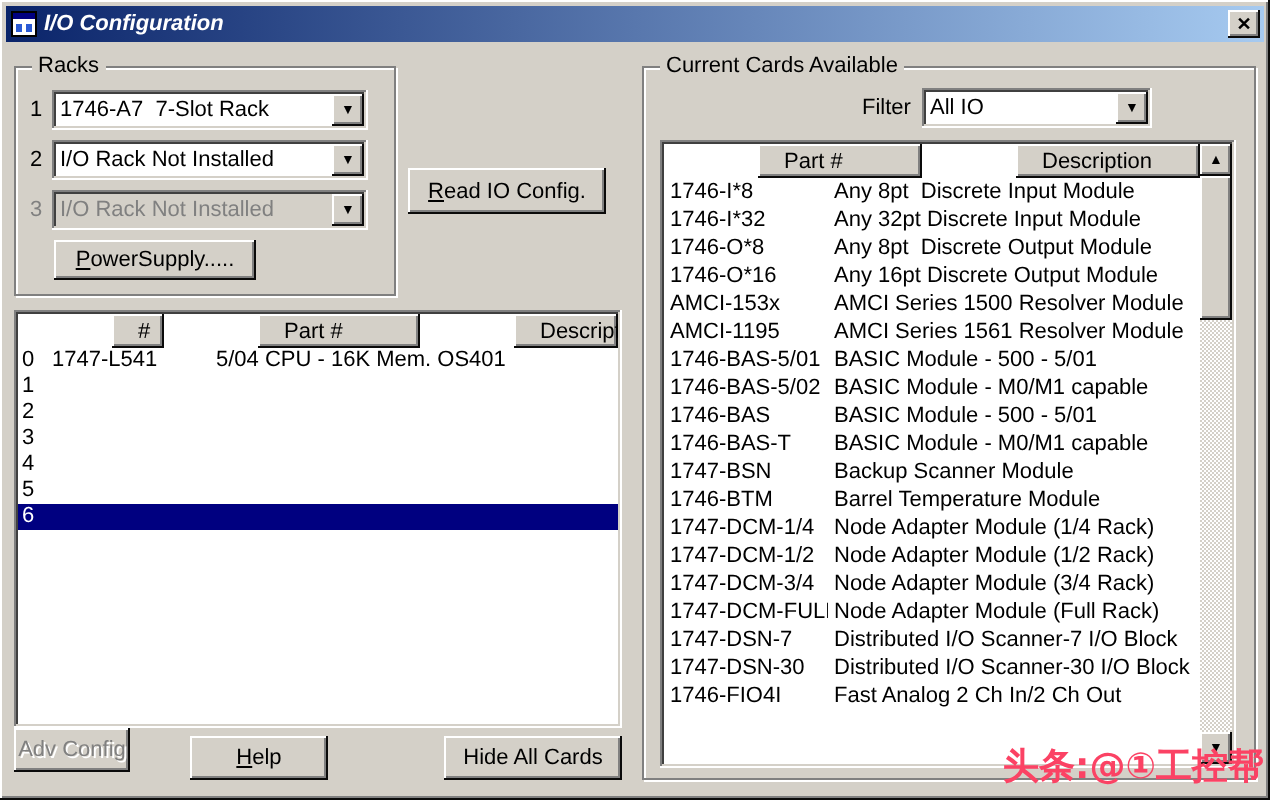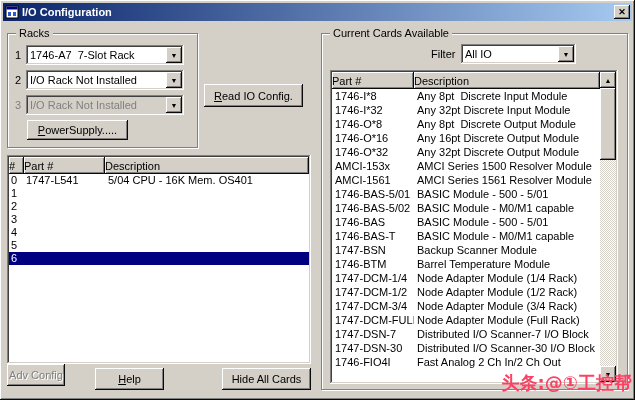--- a/index.html
+++ b/index.html
@@ -17,21 +17,21 @@
   .raised{background:#d4d0c8;
     box-shadow:inset -1px -1px #0a0a0a,inset 1px 1px #fff,inset -2px -2px #808080,inset 2px 2px #d4d0c8;}
   .sunken{background:#fff;
     box-shadow:inset -1px -1px #fff,inset 1px 1px #808080,inset -2px -2px #d4d0c8,inset 2px 2px #404040;}
   .btn{display:flex;align-items:center;justify-content:center;cursor:default;white-space:pre;}
 
   .titlebar{position:absolute;left:3px;top:3px;width:629px;height:18px;
     background:linear-gradient(90deg,var(--titlebar-start,#0a246a),var(--titlebar-end,#a6caf0));
     display:flex;align-items:center;gap:3px;padding:0 2px;}
   .app-icon{width:14px;height:14px;display:flex;}
-  .title-text{flex:1;color:#fff;font-weight:bold;line-height:14px;white-space:nowrap;overflow:hidden;}
+  .title-text{flex:1;color:#fff;font-weight:bold;line-height:14px;white-space:nowrap;overflow:hidden;font-style:italic;}
   .close-btn{width:16px;height:14px;font-size:9px;font-weight:bold;line-height:1;}
 
   .groupbox{position:absolute;border:1px solid #808080;box-shadow:inset 1px 1px 0 #fff,1px 1px 0 #fff;}
   .group-label{position:absolute;top:-7px;left:8px;background:#d4d0c8;padding:0 3px;line-height:13px;white-space:nowrap;}
 
   .racks-group{left:7px;top:33px;width:191px;height:115px;padding:11px 13px 0 7px;}
   .rack-row{display:flex;align-items:center;height:20px;margin-bottom:5px;}
   .rack-num{width:11px;flex:none;}
   .rack-row .combo{flex:1;}
   .rack-row.disabled .combo{background:#d4d0c8;}
@@ -42,21 +42,21 @@
   .combo{position:relative;height:20px;background:#fff;
     box-shadow:inset -1px -1px #fff,inset 1px 1px #808080,inset -2px -2px #d4d0c8,inset 2px 2px #404040;}
   .combo-text{position:absolute;left:4px;top:3px;right:20px;bottom:3px;line-height:14px;white-space:pre;overflow:hidden;}
   .combo-btn{position:absolute;right:2px;top:2px;width:16px;height:16px;display:flex;align-items:center;justify-content:center;}
   .arrow-glyph{font-size:7px;line-height:1;color:#000;}
 
   .read-io-btn{position:absolute;left:204px;top:84px;width:99px;height:23px;}
 
   .table{display:flex;}
   .thead{display:flex;height:17px;flex:none;}
-  .th{display:flex;align-items:center;padding:0 0;overflow:hidden;white-space:pre;}
+  .th{display:flex;align-items:center;padding:0 13px;overflow:hidden;white-space:pre;margin-left:47px;}
   .tbody{flex:1;overflow:hidden;}
   .trow{display:flex;}
   .trow.selected{background:var(--selection,#000080);color:#fff;}
 
   .slot-table{position:absolute;left:7px;top:155px;width:304px;height:209px;padding:2px;flex-direction:column;}
   .slot-table .trow{height:13px;line-height:13px;}
   .th-num{width:15px;flex:none;}
   .th-part{width:81px;flex:none;}
   .th-desc{flex:1;}
   .c-num{width:15px;padding-left:2px;flex:none;}
@@ -223,29 +223,25 @@
           </div>
           <div class="trow">
             <div class="c-part2">1746-O*8</div>
             <div class="c-desc">Any 8pt  Discrete Output Module</div>
           </div>
           <div class="trow">
             <div class="c-part2">1746-O*16</div>
             <div class="c-desc">Any 16pt Discrete Output Module</div>
           </div>
           <div class="trow">
-            <div class="c-part2">1746-O*32</div>
-            <div class="c-desc">Any 32pt Discrete Output Module</div>
-          </div>
-          <div class="trow">
             <div class="c-part2">AMCI-153x</div>
             <div class="c-desc">AMCI Series 1500 Resolver Module</div>
           </div>
           <div class="trow">
-            <div class="c-part2">AMCI-1561</div>
+            <div class="c-part2">AMCI-1195</div>
             <div class="c-desc">AMCI Series 1561 Resolver Module</div>
           </div>
           <div class="trow">
             <div class="c-part2">1746-BAS-5/01</div>
             <div class="c-desc">BASIC Module - 500 - 5/01</div>
           </div>
           <div class="trow">
             <div class="c-part2">1746-BAS-5/02</div>
             <div class="c-desc">BASIC Module - M0/M1 capable</div>
           </div>

